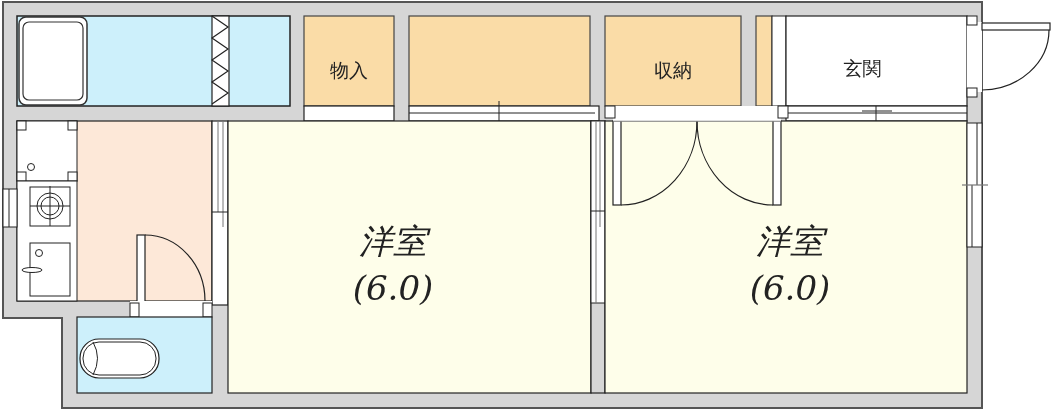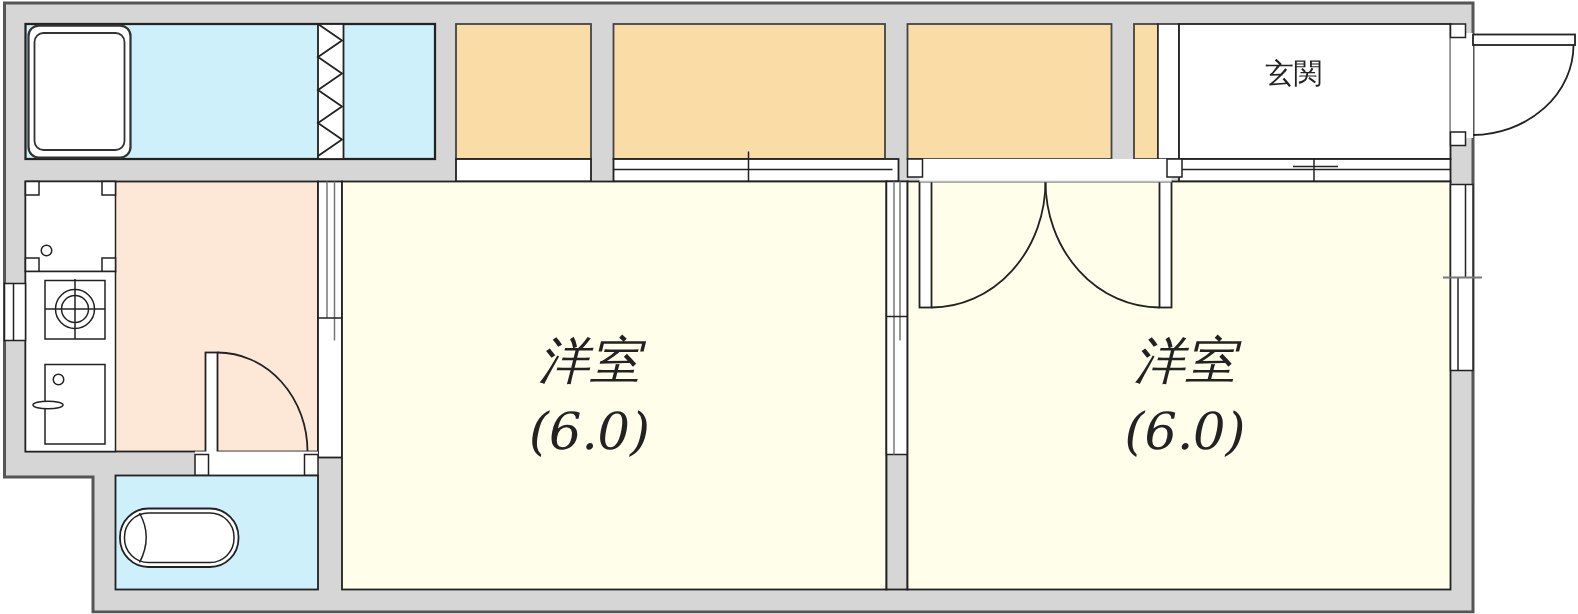--- a/index.html
+++ b/index.html
@@ -123,19 +123,21 @@
     <line x1="613" y1="121" x2="781" y2="121" stroke="#bbb" stroke-width="1"></line>
     <rect x="605" y="106" width="10" height="12" fill="#fff" stroke="#222" stroke-width="1"></rect>
     <rect x="778" y="106" width="10" height="12" fill="#fff" stroke="#222" stroke-width="1"></rect>
 
     <rect x="967" y="123" width="15" height="124" fill="#ffffff" stroke="#222" stroke-width="1"></rect>
     <line x1="977" y1="123" x2="977" y2="185" stroke="#222" stroke-width="1"></line>
     <line x1="972" y1="185" x2="972" y2="247" stroke="#222" stroke-width="1"></line>
     <line x1="962" y1="185" x2="988" y2="185" stroke="#777" stroke-width="1.2"></line>
   </svg>
 
-  <div class="room-label small-label" style="left:786px;top:36px;width:153px;">玄関</div>
+  <div class="room-label small-label" style="left:304px;top:58px;width:90px;">物入</div>
+  <div class="room-label small-label" style="left:605px;top:58px;width:136px;">収納</div>
+  <div class="room-label small-label" style="left:786px;top:56px;width:153px;">玄関</div>
 
   <div class="room-label big-label" style="left:228px;top:219px;width:330px;">洋室</div>
   <div class="room-label big-label" style="left:228px;top:266px;width:330px;">(6.0)</div>
   <div class="room-label big-label" style="left:605px;top:219px;width:370px;">洋室</div>
   <div class="room-label big-label" style="left:605px;top:266px;width:370px;">(6.0)</div>
 </div>
 
 </body></html>

